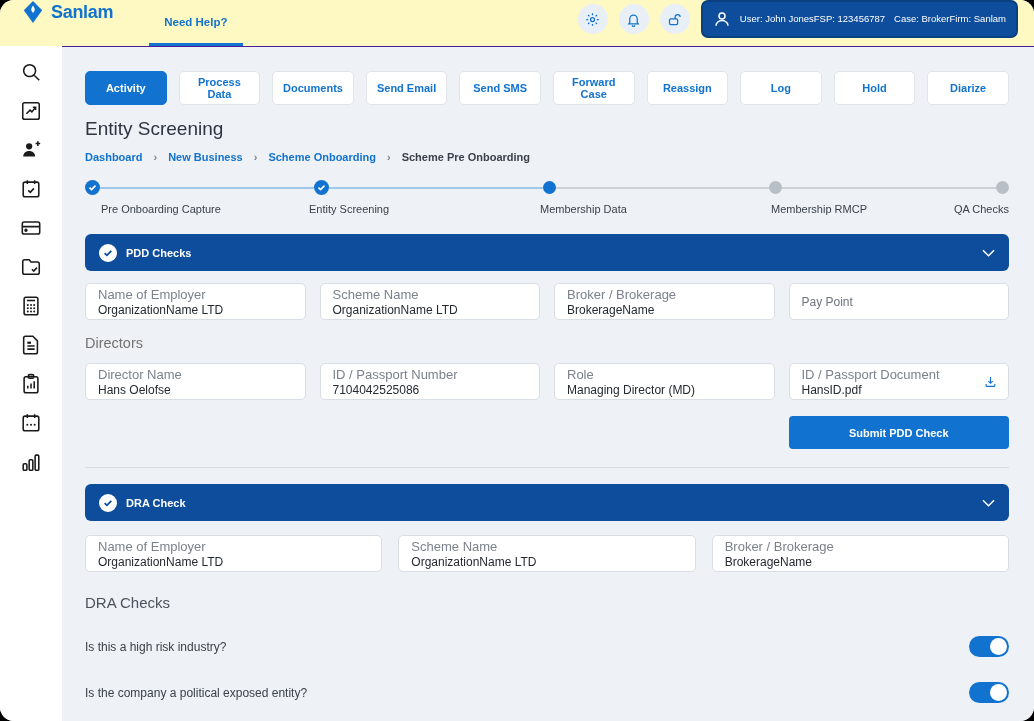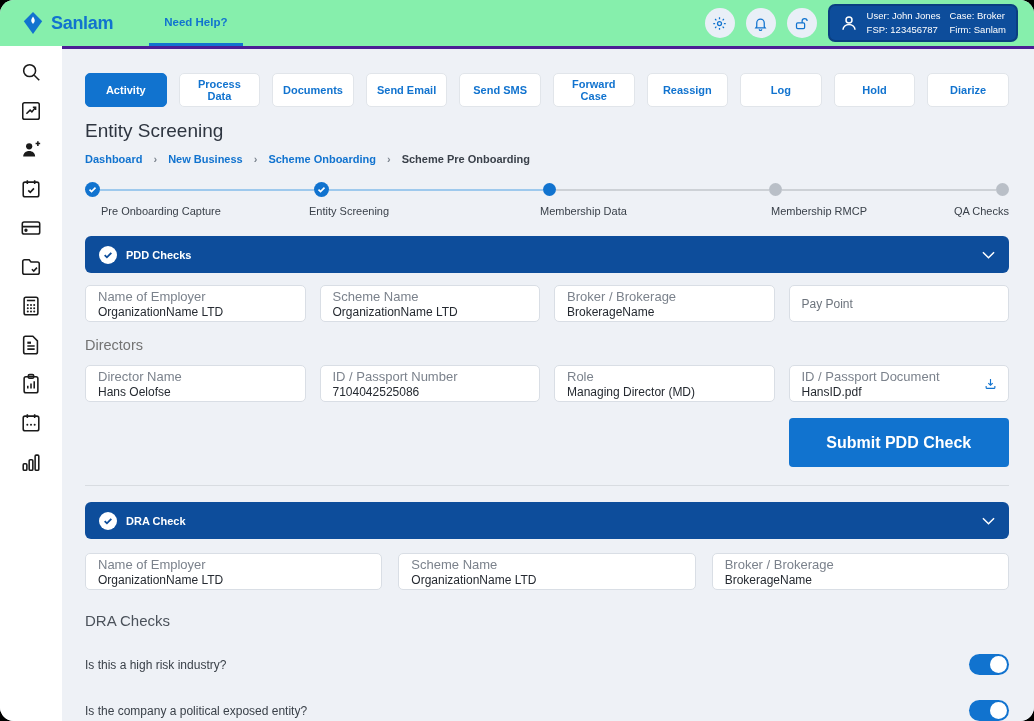--- a/index.html
+++ b/index.html
@@ -1,29 +1,29 @@
 <!DOCTYPE html>
 <html><head>
 <meta charset="utf-8">
 <style>
   html,body{margin:0;padding:0;background:#000;font-family:"Liberation Sans",sans-serif;}
   .window{width:1034px;height:721px;border-radius:14px;overflow:hidden;background:#eef1f6;display:flex;flex-direction:column;position:relative;}
   
-  .hdr{flex:0 0 46px;background:#86efac;display:flex;align-items:center;}
+  .hdr{flex:0 0 46px;background:#fef9c3;display:flex;align-items:flex-start;}
   .brand{display:flex;align-items:center;gap:7px;margin-left:22px;color:#1173cf;font-weight:bold;font-size:18px;letter-spacing:-.3px;}
   .help-tab{margin-left:36px;height:46px;display:flex;align-items:center;padding:0 15px;border-bottom:3px solid #1173cf;box-sizing:border-box;color:#1173cf;font-weight:bold;font-size:11.5px;cursor:pointer;}
   .hdr-right{margin-left:auto;display:flex;align-items:center;gap:11px;margin-right:16px;}
   .icon-btn{width:30px;height:30px;border-radius:50%;background:#e9eff7;display:flex;align-items:center;justify-content:center;color:#1173cf;cursor:pointer;}
   .user-box{background:#0d4d9b;border:2px solid #0a3f80;border-radius:7px;color:#fff;display:flex;align-items:center;gap:9px;padding:4px 10px;height:38px;box-sizing:border-box;}
-  .user-col{display:flex;flex-direction:column;font-size:9.5px;line-height:1.45;white-space:nowrap;}
+  .user-col{display:flex;font-size:9.5px;line-height:1.45;white-space:nowrap;}
   
   .main{flex:1;display:flex;min-height:0;}
   .sidebar{width:62px;background:#fff;display:flex;flex-direction:column;align-items:center;padding-top:6px;}
   .side-icon{width:40px;height:39px;display:flex;align-items:center;justify-content:center;color:#1b1b1b;cursor:pointer;}
-  .content{flex:1;background:#eef1f6;border-top:3px solid #4c1d95;padding:24px 25px 0 23px;box-sizing:border-box;overflow:hidden;}
+  .content{flex:1;background:#eef1f6;border-top:1px solid #4c1d95;padding:24px 25px 0 23px;box-sizing:border-box;overflow:hidden;}
   
   .toolbar{display:flex;gap:12px;}
   .tbtn{flex:1;height:34px;border-radius:5px;border:1px solid #e1e5ea;background:#fff;color:#1173cf;font-weight:bold;font-size:11px;display:flex;align-items:center;justify-content:center;cursor:pointer;font-family:inherit;}
   .tbtn.active{background:#1173cf;color:#fff;border-color:#1173cf;}
   
   .page-title{margin-top:13px;font-size:19px;color:#2e3540;font-weight:500;}
   .crumb-row{display:flex;align-items:flex-end;justify-content:space-between;margin-top:11px;}
   .crumbs{display:flex;gap:11px;align-items:center;font-size:11px;font-weight:600;}
   .crumb-link{color:#1173cf;cursor:pointer;}
   .crumb-sep{color:#7d858f;font-size:11px;}
@@ -50,21 +50,21 @@
   
   .grid4{display:grid;grid-template-columns:repeat(4,1fr);gap:14px;margin-top:12px;}
   .grid3{display:grid;grid-template-columns:repeat(3,1fr);gap:16px;margin-top:14px;}
   .field{background:#fff;border:1px solid #d9dee5;border-radius:5px;height:37px;padding:3px 12px 0;box-sizing:border-box;display:flex;flex-direction:column;justify-content:center;position:relative;cursor:text;}
   .f-label{font-size:13px;color:#7b828c;line-height:1.25;}
   .f-value{font-size:12px;color:#252a31;line-height:1.3;}
   .f-value.ph{color:#6d747d;}
   .dl-icon{position:absolute;right:10px;top:50%;transform:translateY(-50%);color:#1173cf;cursor:pointer;display:flex;}
   .sub-head{margin-top:15px;font-size:14.5px;color:#737373;}
   .submit-row{display:grid;grid-template-columns:repeat(4,1fr);gap:14px;margin-top:16px;}
-  .submit-btn{grid-column:4;height:49px;background:#1173cf;color:#fff;border:none;border-radius:4px;font-weight:bold;font-size:16px;cursor:pointer;font-family:inherit;}
+  .submit-btn{grid-column:4;height:33px;background:#1173cf;color:#fff;border:none;border-radius:4px;font-weight:bold;font-size:11px;cursor:pointer;font-family:inherit;}
   .divider{margin-top:18px;height:1px;background:#d8dce1;}
   
   .dra-head{margin-top:22px;font-size:15px;color:#4b525b;}
   .q-row{display:flex;justify-content:space-between;align-items:center;margin-top:25px;}
   .q-label{font-size:12px;color:#3a4149;}
   .switch{width:40px;height:21px;border-radius:11px;background:#1173cf;position:relative;cursor:pointer;flex:0 0 auto;}
   .switch .knob{position:absolute;right:2px;top:2px;width:17px;height:17px;border-radius:50%;background:#fff;}
   svg{display:block;}
 </style>
 </head>

